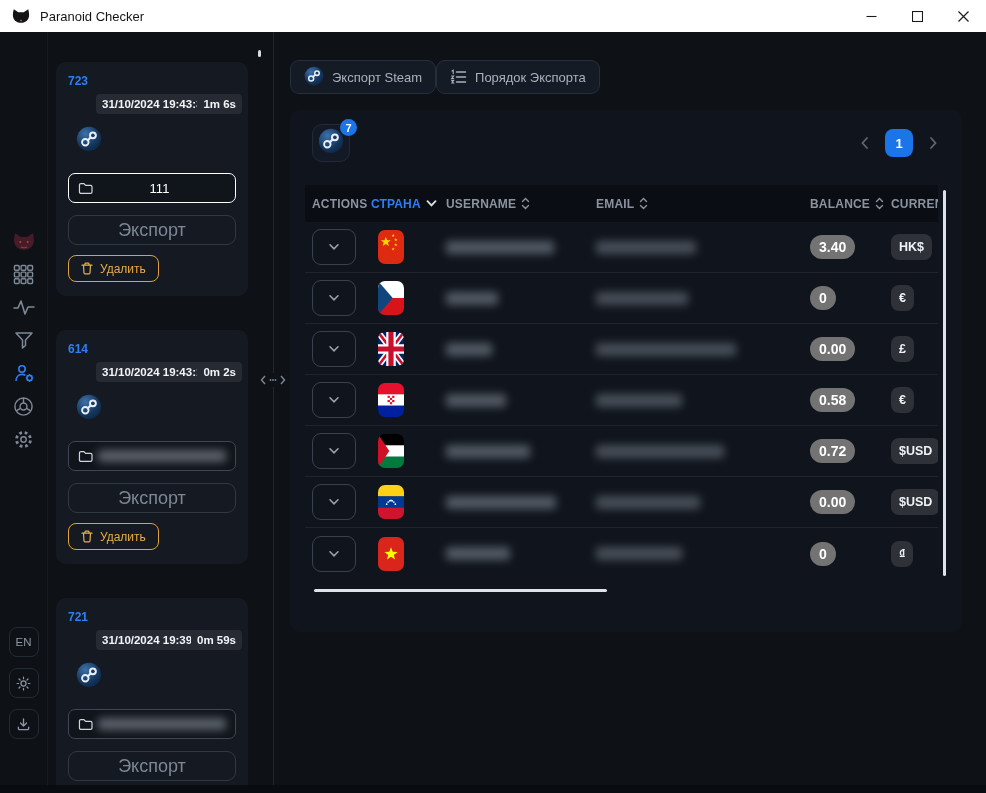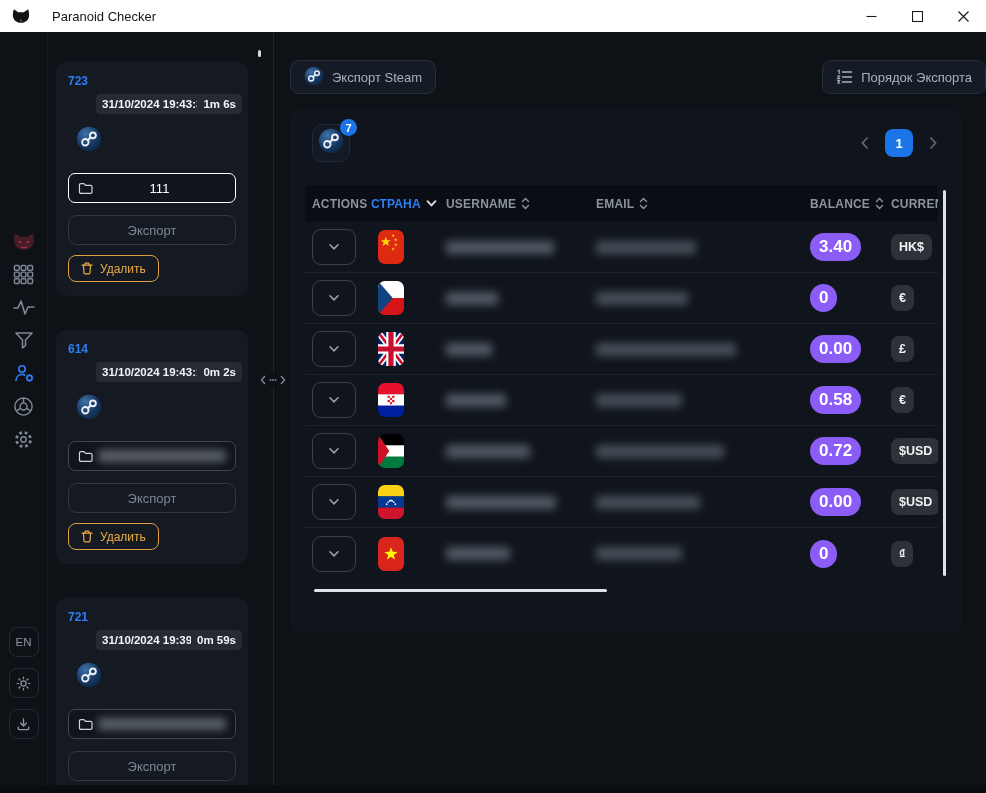--- a/index.html
+++ b/index.html
@@ -3,21 +3,21 @@
 <meta charset="utf-8">
 <style>
   html,body{margin:0;padding:0;}
   body{width:986px;height:793px;background:#0e1217;font-family:"Liberation Sans","DejaVu Sans",sans-serif;overflow:hidden;}
   *{box-sizing:border-box;}
   button{font-family:inherit;}
 
   
   .titlebar{height:32px;background:#ffffff;display:flex;align-items:center;}
   .titlebar .cat{margin-left:12px;display:flex;}
-  .titlebar .title{margin-left:22px;font-size:13px;color:#151515;}
+  .titlebar .title{margin-left:10px;font-size:13px;color:#151515;}
   .wctrl{margin-left:auto;display:flex;height:100%;}
   .wbtn{width:46px;height:100%;display:flex;align-items:center;justify-content:center;background:none;border:none;cursor:pointer;padding:0;}
 
   
   .app{display:flex;height:753px;}
   .footer{height:8px;background:#090c10;}
 
   
   .rail{width:48px;border-right:1px solid #161c26;display:flex;flex-direction:column;align-items:center;padding:196px 0 46px 0;}
   .ricon{width:26px;height:26px;margin-bottom:7px;display:flex;align-items:center;justify-content:center;cursor:pointer;background:none;border:none;padding:0;}
@@ -29,31 +29,31 @@
   .card{width:192px;background:#151a22;border-radius:10px;padding:12px 12px 14px;margin-bottom:34px;}
   .card-num{color:#2e7ef8;font-size:12px;font-weight:700;}
   .badge{margin:6px -6px 0 auto;width:146px;background:#262b33;border-radius:4px;padding:4px 6px;display:flex;align-items:center;gap:6px;}
   .badge .dt{flex:1;overflow:hidden;white-space:nowrap;color:#f2f4f8;font-size:11.5px;font-weight:700;}
   .badge .dur{white-space:nowrap;color:#f2f4f8;font-size:11.5px;font-weight:700;}
   .steam-wrap{margin:12px 0 0 8px;display:inline-flex;}
   .cinput{margin-top:17px;height:30px;border:1px solid #3f4654;border-radius:7px;display:flex;align-items:center;padding:0 9px;background:#10141b;}
   .card.active .cinput{border:1.5px solid #ffffff;}
   .cinput .val{flex:1;text-align:center;color:#ffffff;font-size:13px;}
   .cinput .rblur{flex:1;height:12px;margin-left:5px;border-radius:3px;background:#98a0ab;filter:blur(4px);opacity:.55;}
-  .btn-export{margin-top:12px;width:100%;height:30px;border:1px solid #313845;border-radius:9px;background:none;color:#7e8795;font-size:13px;cursor:pointer;}
+  .btn-export{margin-top:12px;width:100%;height:30px;border:1px solid #313845;border-radius:9px;background:none;color:#7e8795;font-size:18px;cursor:pointer;}
   .btn-delete{margin-top:10px;height:27px;padding:0 12px;border:1px solid #dda23f;border-radius:8px;background:none;color:#e9ad47;font-size:12px;display:inline-flex;align-items:center;gap:7px;cursor:pointer;}
   .cp-dot{position:absolute;top:18px;right:12px;width:3px;height:7px;border-radius:2px;background:#d7dbe2;}
 
   
   .divider{width:1px;background:#20262f;position:relative;}
   .dhandle{position:absolute;top:341px;left:-13px;width:26px;height:14px;background:#0e1217;display:flex;align-items:center;justify-content:center;cursor:col-resize;}
 
   
   .main{flex:1;position:relative;}
-  .toolbar{display:flex;gap:24px;margin:28px 0 0 16px;justify-content:space-between;}
+  .toolbar{display:flex;gap:0;margin:28px 0 0 16px;}
   .tbtn{height:34px;padding:0 13px;display:inline-flex;align-items:center;gap:8px;background:#151b25;border:1px solid #262e3b;border-radius:9px;color:#a9b1bf;font-size:13px;cursor:pointer;}
 
   .panel{position:absolute;left:16px;top:78px;width:672px;height:522px;background:#10151d;border-radius:10px;}
   .phead{display:flex;align-items:center;justify-content:space-between;padding:14px 22px 0 22px;}
   .steam-tab{position:relative;width:38px;height:38px;background:#131925;border:1px solid #222a38;border-radius:10px;display:flex;align-items:center;justify-content:center;cursor:pointer;}
   .nbadge{position:absolute;top:-6px;right:-8px;min-width:17px;height:17px;border-radius:9px;background:#1b74e8;color:#fff;font-size:11px;font-weight:700;display:flex;align-items:center;justify-content:center;padding:0 2px;}
   .pager{display:flex;align-items:center;gap:14px;}
   .chev{background:none;border:none;padding:0 2px;cursor:pointer;display:flex;align-items:center;}
   .page-cur{width:28px;height:28px;border-radius:8px;background:#1b74e8;color:#fff;font-size:13px;font-weight:700;border:none;display:flex;align-items:center;justify-content:center;cursor:pointer;}
 
@@ -68,21 +68,21 @@
   .td.col-country{padding-left:15px;}
   .col-username{width:150px;padding-left:8px;}
   .col-email{width:215px;padding-left:8px;}
   .col-balance{width:88px;padding-left:7px;}
   .col-currency{width:120px;padding-left:0;}
   .expand{width:44px;height:36px;border:1px solid #39414e;border-radius:9px;background:none;display:flex;align-items:center;justify-content:center;cursor:pointer;}
   .flag{width:26px;height:34px;border-radius:7px;overflow:hidden;display:block;}
   .flag svg{display:block;}
   .rbar{height:13px;border-radius:3px;background:#959da8;filter:blur(4px);opacity:.5;}
   .rbar.em{opacity:.42;}
-  .pill{display:inline-flex;align-items:center;justify-content:center;min-width:22px;padding:4px 9px;border-radius:999px;background:#8b5cf6;color:#fff;font-size:17px;font-weight:700;}
+  .pill{display:inline-flex;align-items:center;justify-content:center;min-width:22px;padding:4px 9px;border-radius:999px;background:#737373;color:#fff;font-size:14px;font-weight:700;}
   .cbadge{display:inline-flex;align-items:center;justify-content:center;min-width:20px;padding:6px 8px;border-radius:8px;background:#2e3238;color:#f0f2f5;font-size:12.5px;font-weight:600;}
   .vscroll{position:absolute;top:80px;right:16px;width:3px;height:386px;background:#dfe3e9;border-radius:2px;cursor:pointer;}
   .hscroll{position:absolute;left:24px;top:479px;width:293px;height:3px;background:#dfe3e9;border-radius:2px;cursor:pointer;}
 </style>
 </head>
 <body>
 
 <div class="titlebar">
   <span class="cat">
     <svg width="18" height="16" viewBox="0 0 20 17">

